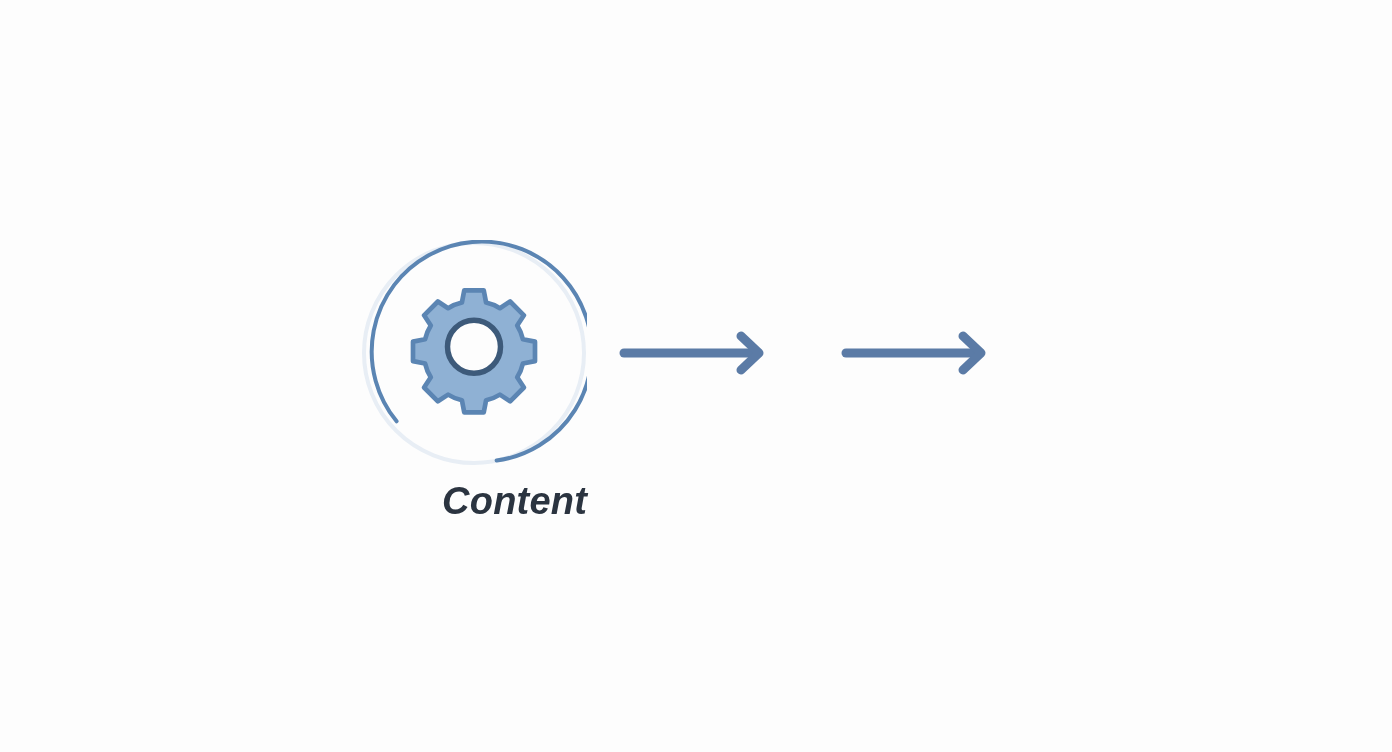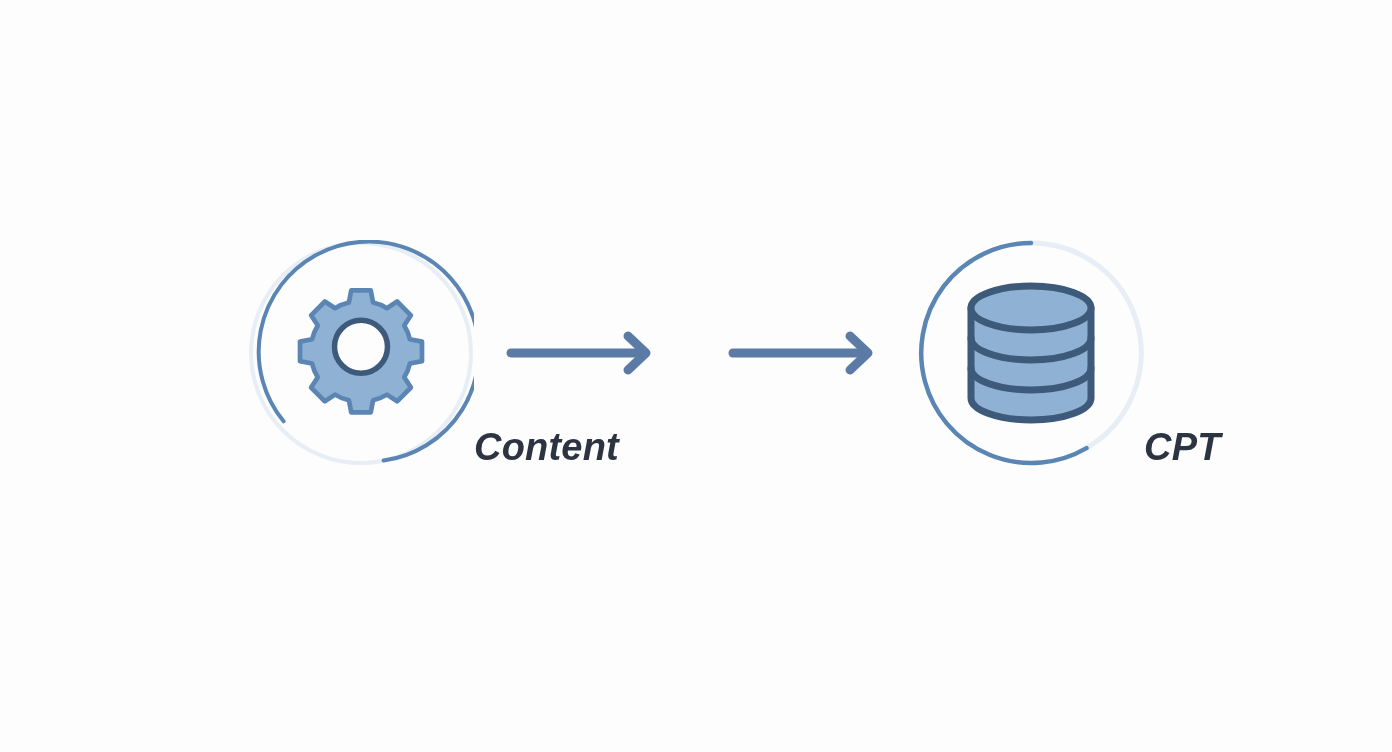--- a/index.html
+++ b/index.html
@@ -27,20 +27,21 @@
     height: 752px;
     display: flex;
     flex-direction: row;
     align-items: flex-start;
     justify-content: center;
   }
   .stage {
     position: relative;
     width: 226px;
     display: flex;
+    flex-direction: column;
     align-items: flex-end;
     font-style: italic;
   }
   .stage-ring-wrap {
     position: relative;
     width: 226px;
     height: 226px;
     margin-top: 240px;
   }
   .stage-ring-wrap svg {
@@ -114,36 +115,15 @@
 
     <div class="connector">
       <svg width="160" height="60" viewBox="0 0 160 60" xmlns="http://www.w3.org/2000/svg">
         <g stroke="#5b7ba6" stroke-width="9" stroke-linecap="round" stroke-linejoin="round" fill="none">
           <line x1="6" y1="30" x2="140" y2="30"></line>
           <polyline points="123,13 141,30 123,47"></polyline>
         </g>
       </svg>
     </div>
 
-    <div class="stage">
-      <div class="stage-ring-wrap">
-        <svg width="226" height="226" viewBox="0 0 226 226" xmlns="http://www.w3.org/2000/svg">
-
-          <path d="M 113 3 A 110 110 0 0 1 168.5 208.1" fill="none" stroke="#e8eef5" stroke-width="5" stroke-linecap="round"></path>
-
-          <path d="M 168.5 208.1 A 110 110 0 1 1 113 3" fill="none" stroke="#5b85b3" stroke-width="4.5" stroke-linecap="round"></path>
-
-          <g>
-
-            <path d="M 53 68 v 90 a 60 22 0 0 0 120 0 v -90 z" fill="#8fb1d4" stroke="#3d5a7a" stroke-width="7" stroke-linejoin="round"></path>
-
-            <ellipse cx="113" cy="68" rx="60" ry="22" fill="#8fb1d4" stroke="#3d5a7a" stroke-width="7"></ellipse>
-
-            <path d="M 53 98 a 60 22 0 0 0 120 0" fill="none" stroke="#3d5a7a" stroke-width="7" stroke-linecap="round"></path>
-            <path d="M 53 128 a 60 22 0 0 0 120 0" fill="none" stroke="#3d5a7a" stroke-width="7" stroke-linecap="round"></path>
-          </g>
-        </svg>
-      </div>
-      <div class="stage-label">CPT</div>
-    </div>
 
   </div>
 </div>
 
 </body></html>

